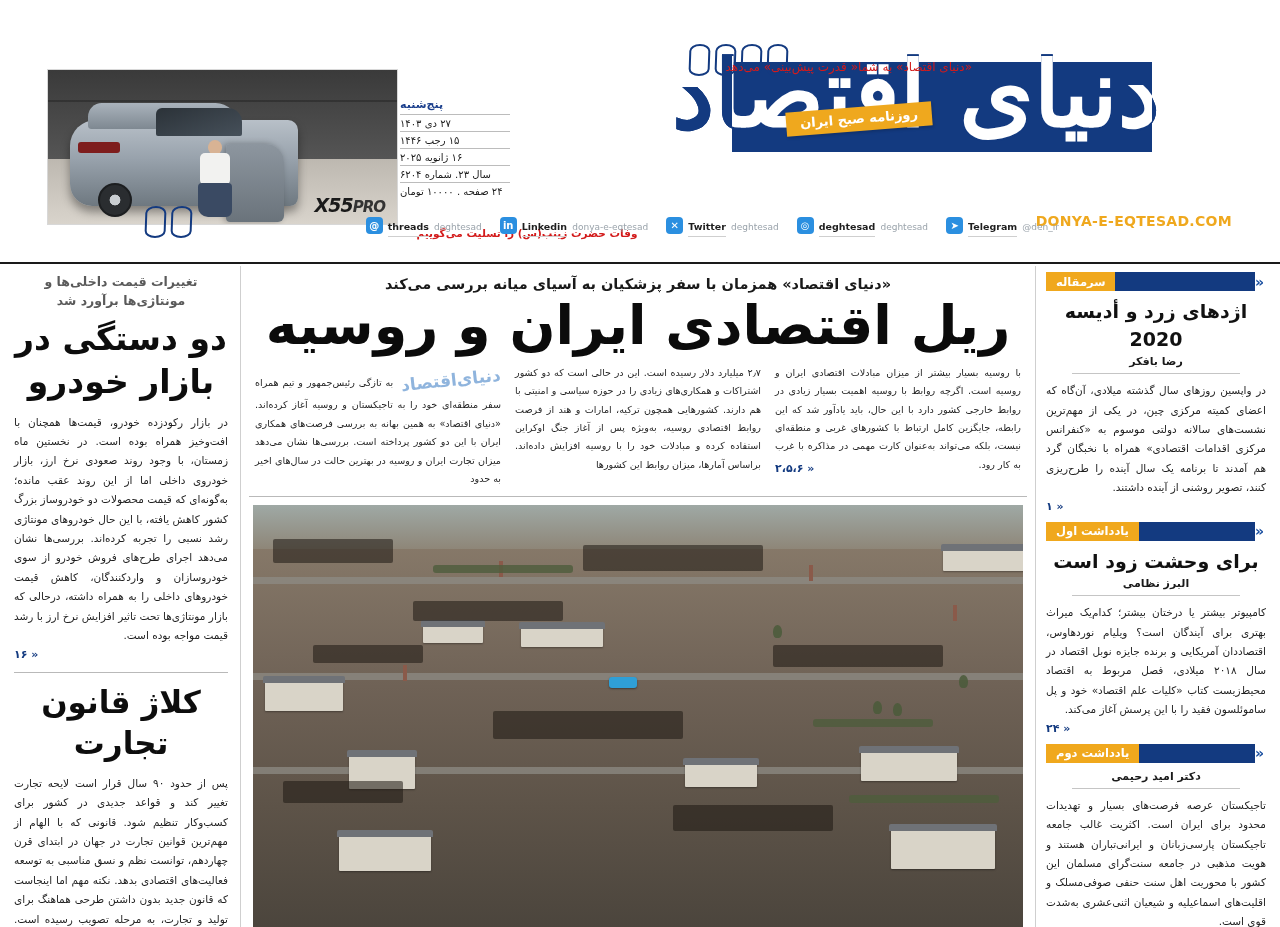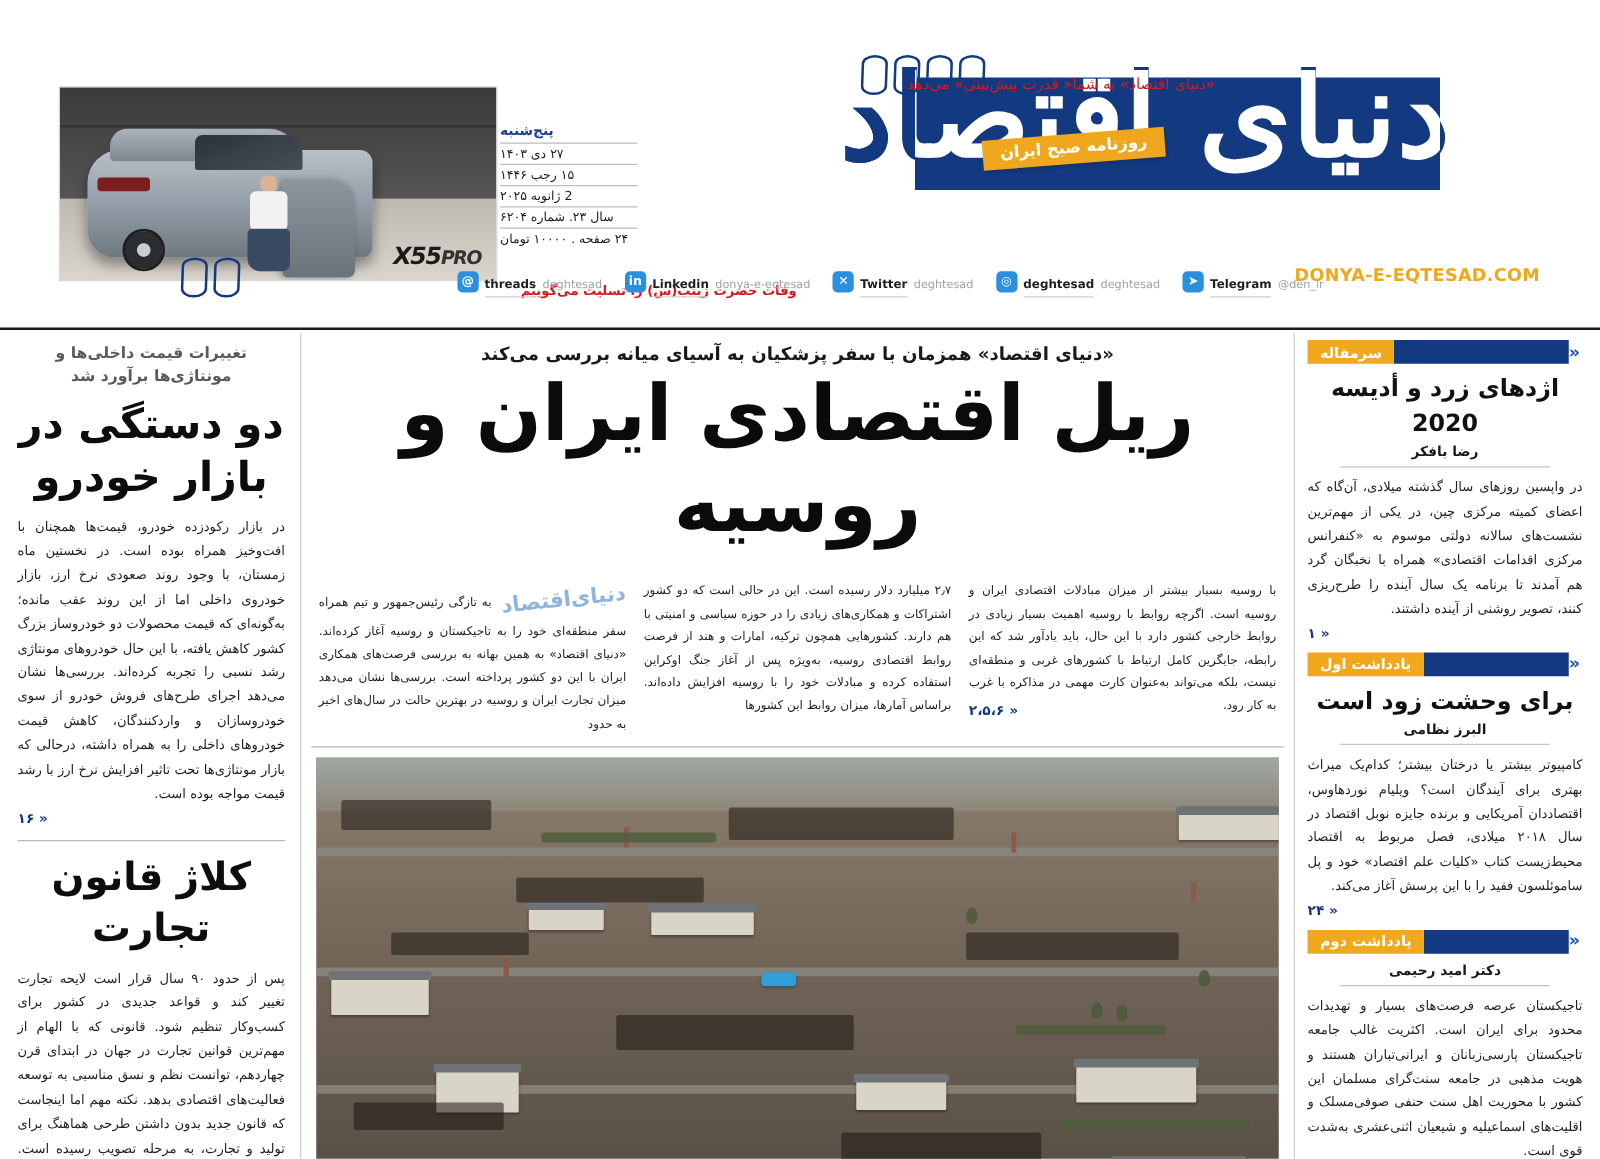--- a/index.html
+++ b/index.html
@@ -126,22 +126,22 @@
     border-bottom:1px solid #c5c5c5; padding-bottom:5px; margin:2px 26px 7px;}
   .art-body{font-size:10.5px;line-height:1.85;color:#1f1f1f;text-align:justify;
     direction:rtl;}
   .pagelink{color:#133a80;font-weight:700;font-size:11px;float:left;margin-top:2px;}
   .pagelink .ch{letter-spacing:-2px;}
   .art-block{margin-bottom:9px;}
   .clearfix::after{content:"";display:block;clear:both;}
 
   
   .kicker{text-align:center;font-size:14.5px;font-weight:700;color:#1a1a1a;margin:6px 0 2px;}
-  .main-headline{text-align:center;font-size:62px;font-weight:700;color:#0b0b0b;
-    line-height:1.18;letter-spacing:-1px;margin:2px 0 24px;}
+  .main-headline{text-align:center;font-size:54px;font-weight:700;color:#0b0b0b;
+    line-height:1.18;letter-spacing:-1px;margin:2px 0 6px;}
   .lead-grid{display:flex;flex-direction:row;gap:14px;padding:0 6px 8px;
     border-bottom:1px solid #b9b9b9;}
   .lead-col{flex:1;font-size:9.6px;line-height:1.92;text-align:justify;color:#1f1f1f;}
   .watermark{display:inline-block;color:#8fb4dd;font-size:17px;font-weight:700;
     transform:rotate(-6deg);margin-left:4px;}
 
   .main-photo{position:relative;margin:8px 4px 0;height:432px;overflow:hidden;
     background:linear-gradient(180deg,#8d7f6e 0%, #6f6256 42%, #5d5348 70%, #4a443c 100%);}
   .mp-sky{position:absolute;left:0;top:0;width:100%;height:10%;
     background:linear-gradient(180deg,#9fa9a5,#8e8678);}
@@ -186,21 +186,21 @@
       </div>
       <div class="ad-logo"><span>X55</span><span class="pro">PRO</span></div>
     </div>
 
     <div class="condolence">وفات حضرت زینب(س) را تسلیت می‌گوییم</div>
 
     <div class="date-block">
       <div class="day">پنج‌شنبه</div>
       <div class="row">۲۷ دی ۱۴۰۳</div>
       <div class="row">۱۵ رجب ۱۴۴۶</div>
-      <div class="row">2 ژانویه ۲۰۲۵</div>
+      <div class="row">۱۶ ژانویه ۲۰۲۵</div>
       <div class="row">سال ۲۳. شماره ۶۲۰۴</div>
       <div class="row">۲۴ صفحه . ۱۰۰۰۰ تومان</div>
     </div>
 
     <div class="navy-bar"></div>
     <div class="logo-script">دنیای اقتصاد</div>
     <div class="logo-knockout">
       <span>دنیای اقتصاد</span>
     </div>
 

